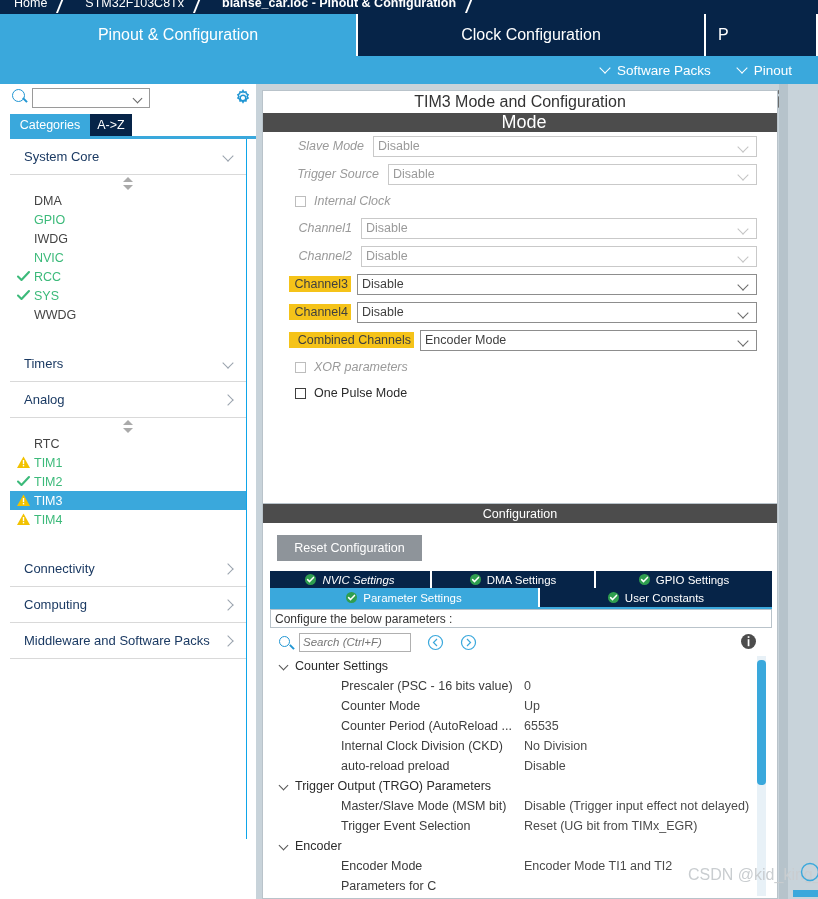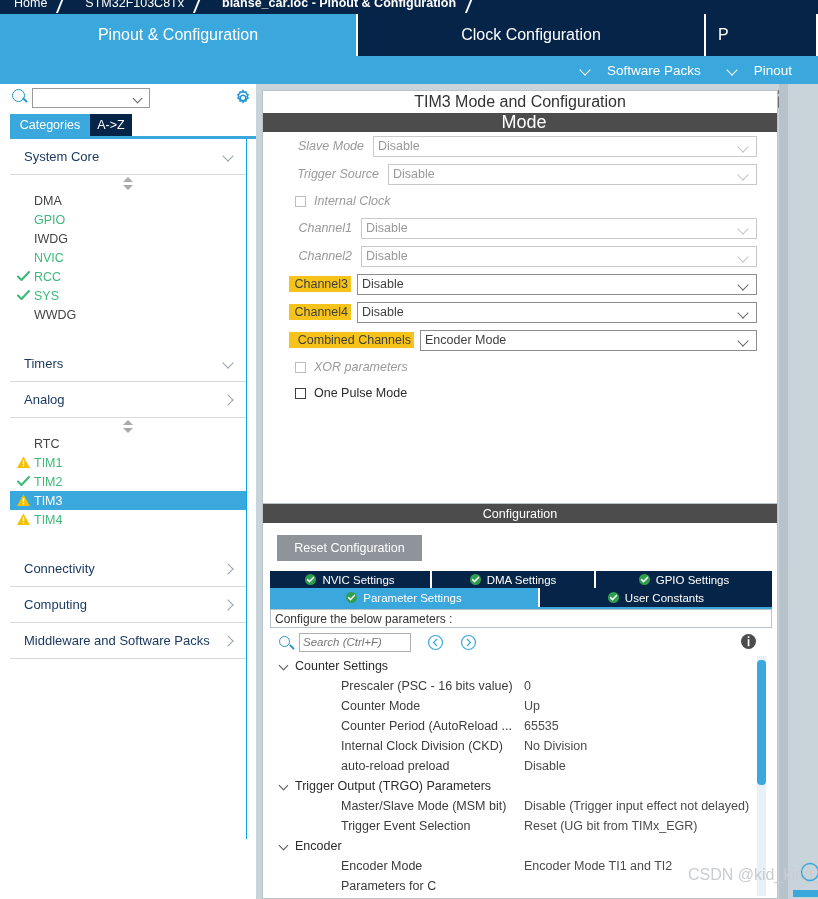--- a/index.html
+++ b/index.html
@@ -41,21 +41,21 @@
   .mtab.inactive{background:#062448;}
   #tab-pinout-config{width:358px;}
   #tab-clock-config{width:348px;}
   #tab-project-manager{width:112px;justify-content:flex-start;padding-left:12px;}
   
   #subbar{
     position:absolute;left:0;top:56px;width:818px;height:28px;
     background:#3aa8dc;display:flex;align-items:center;justify-content:flex-end;
     color:#ffffff;font-size:13.5px;
   }
-  .subitem{display:flex;align-items:center;gap:16px;margin-right:26px;}
+  .subitem{display:flex;gap:6px;margin-right:26px;}
   .chev-d{display:inline-block;width:11px;height:11px;position:relative;}
   .chev-d::after{
     content:"";position:absolute;left:1px;top:1px;width:7px;height:7px;
     border-right:1.8px solid #fff;border-bottom:1.8px solid #fff;
     transform:rotate(45deg);
   }
   
   #left-panel{
     position:absolute;left:0;top:84px;width:256px;height:815px;
     background:#ffffff;
@@ -461,21 +461,21 @@
         </div>
       </div>
   </div>
 
   <div id="config-card">
     <div id="config-bar">Configuration</div>
 
     <button id="reset-btn">Reset Configuration</button>
 
     <div id="cfg-tabs-row1">
-        <div class="ctab" style="width: 162px;">
+        <div class="ctab" style="width: 162px; font-style: italic;">
           <span class="okdot"><svg viewBox="0 0 11 11" width="11" height="11">
               <circle cx="5.5" cy="5.5" r="5.5" fill="#2f9e4f"></circle>
               <path d="M2.6 5.6 L4.6 7.6 L8.5 3.4" fill="none" stroke="#fff" stroke-width="1.5" stroke-linecap="round" stroke-linejoin="round"></path>
             </svg></span>
           <span>NVIC Settings</span>
         </div>
         <div class="ctab" style="width: 164px;">
           <span class="okdot"><svg viewBox="0 0 11 11" width="11" height="11">
               <circle cx="5.5" cy="5.5" r="5.5" fill="#2f9e4f"></circle>
               <path d="M2.6 5.6 L4.6 7.6 L8.5 3.4" fill="none" stroke="#fff" stroke-width="1.5" stroke-linecap="round" stroke-linejoin="round"></path>

